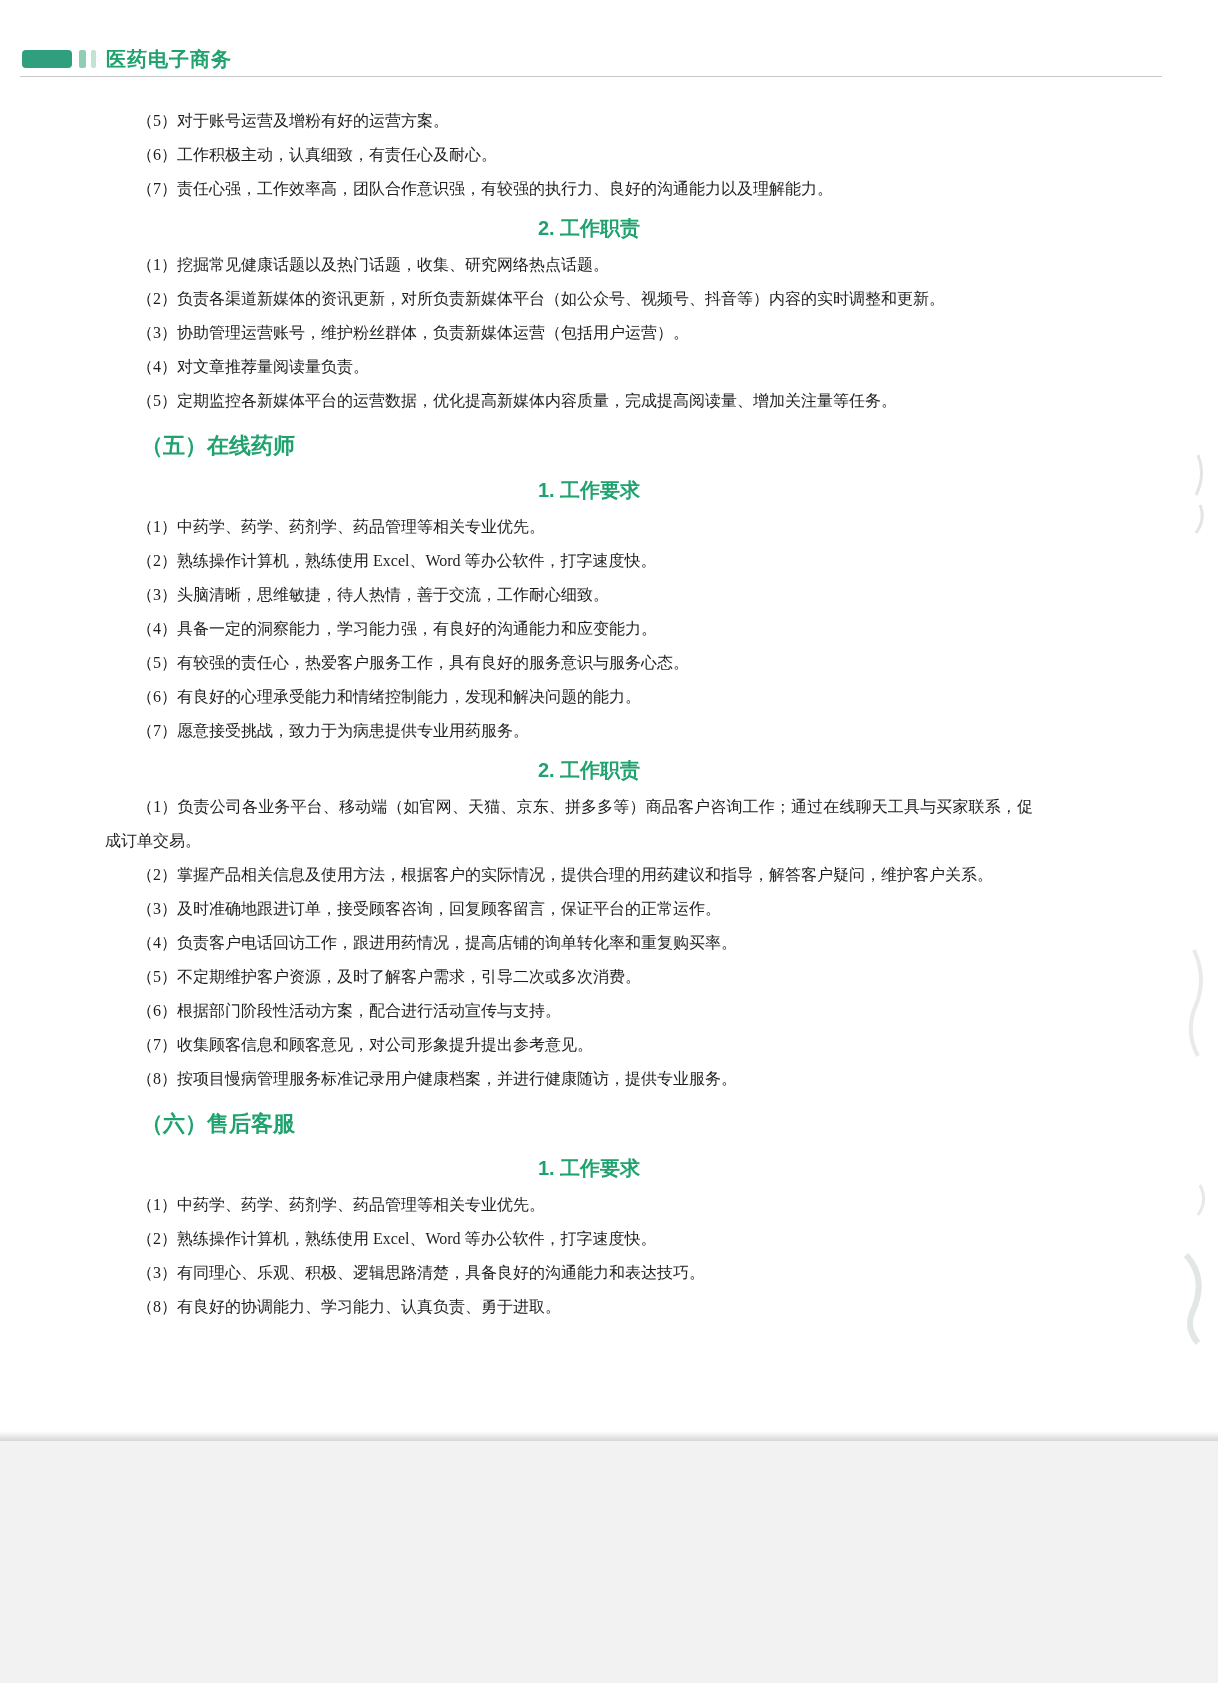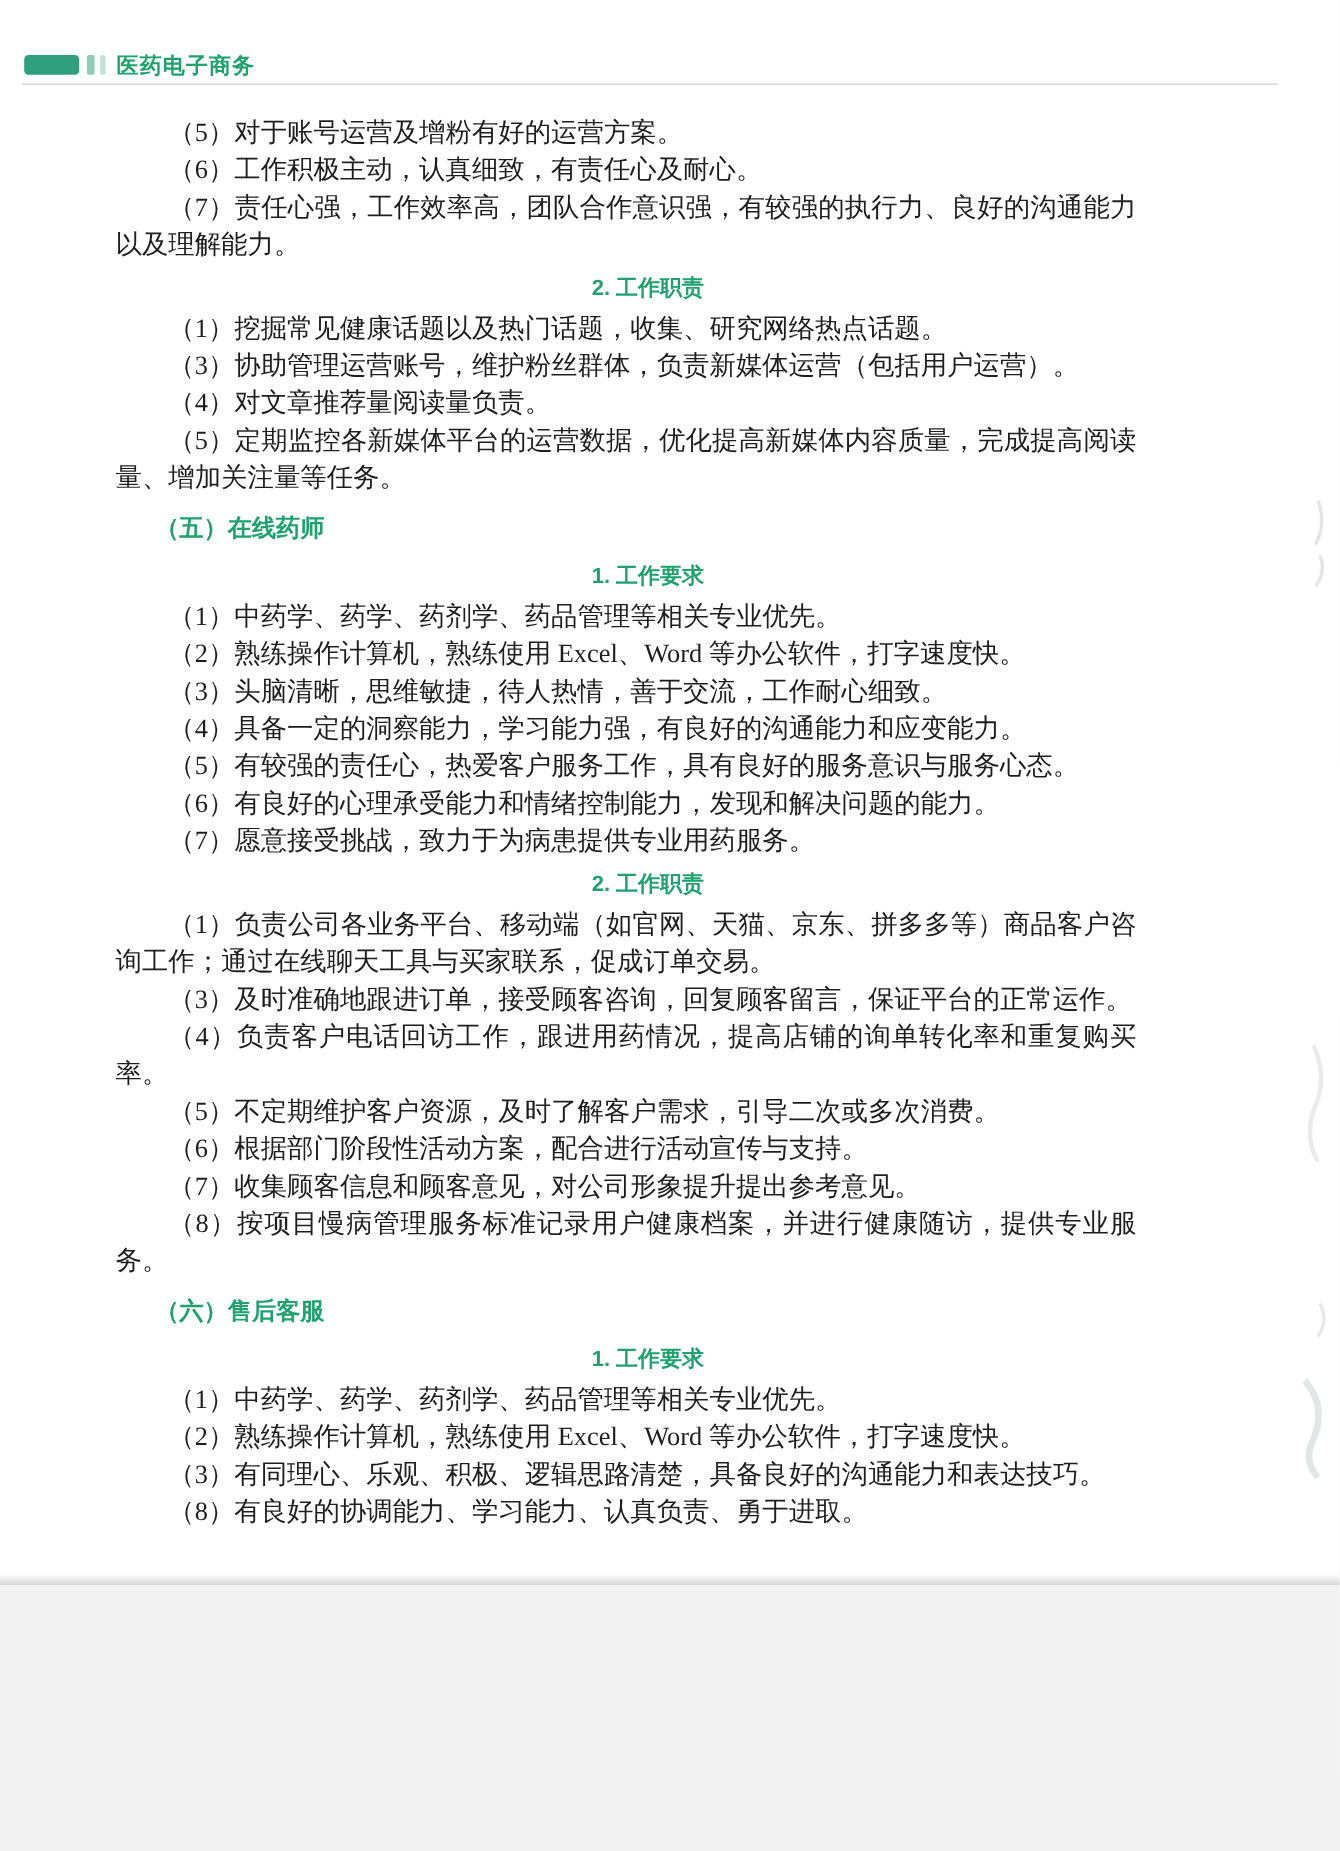--- a/index.html
+++ b/index.html
@@ -36,21 +36,21 @@
   }
   .header-rule{position:absolute;top:76px;left:20px;width:1142px;height:1px;background:#c9c9c9;}
 
   
   .content{
     position:absolute;top:104px;left:105px;width:928px;
     color:var(--text-color);
   }
   .item{
     margin:0;
-    font-size:24px;line-height:34px;
+    font-size:16px;line-height:34px;
     text-indent:2em;
     text-align:justify;
     color:var(--text-color);
   }
   .sub-heading{
     margin:5px 0 3px 0;
     padding-left:40px;
     font-family:"Liberation Sans","DejaVu Sans",sans-serif;
     font-weight:bold;font-size:20px;line-height:34px;
     color:var(--accent-green);
@@ -92,34 +92,36 @@
     <div class="header-title">医药电子商务</div>
     <div class="header-rule"></div>
   </div>
 
   <div class="content">
     <p class="item">（5）对于账号运营及增粉有好的运营方案。</p>
     <p class="item">（6）工作积极主动，认真细致，有责任心及耐心。</p>
     <p class="item">（7）责任心强，工作效率高，团队合作意识强，有较强的执行力、良好的沟通能力以及理解能力。</p>
     <h3 class="sub-heading">2. 工作职责</h3>
     <p class="item">（1）挖掘常见健康话题以及热门话题，收集、研究网络热点话题。</p>
+    <p class="item">（2）负责各渠道新媒体的资讯更新，对所负责新媒体平台（如公众号、视频号、抖音等）内容的实时调整和更新。</p>
     <p class="item">（3）协助管理运营账号，维护粉丝群体，负责新媒体运营（包括用户运营）。</p>
     <p class="item">（4）对文章推荐量阅读量负责。</p>
     <p class="item">（5）定期监控各新媒体平台的运营数据，优化提高新媒体内容质量，完成提高阅读量、增加关注量等任务。</p>
     <h2 class="section-heading">（五）在线药师</h2>
     <h3 class="sub-heading">1. 工作要求</h3>
     <p class="item">（1）中药学、药学、药剂学、药品管理等相关专业优先。</p>
     <p class="item">（2）熟练操作计算机，熟练使用 Excel、Word 等办公软件，打字速度快。</p>
     <p class="item">（3）头脑清晰，思维敏捷，待人热情，善于交流，工作耐心细致。</p>
     <p class="item">（4）具备一定的洞察能力，学习能力强，有良好的沟通能力和应变能力。</p>
     <p class="item">（5）有较强的责任心，热爱客户服务工作，具有良好的服务意识与服务心态。</p>
     <p class="item">（6）有良好的心理承受能力和情绪控制能力，发现和解决问题的能力。</p>
     <p class="item">（7）愿意接受挑战，致力于为病患提供专业用药服务。</p>
     <h3 class="sub-heading">2. 工作职责</h3>
     <p class="item">（1）负责公司各业务平台、移动端（如官网、天猫、京东、拼多多等）商品客户咨询工作；通过在线聊天工具与买家联系，促成订单交易。</p>
+    <p class="item">（2）掌握产品相关信息及使用方法，根据客户的实际情况，提供合理的用药建议和指导，解答客户疑问，维护客户关系。</p>
     <p class="item">（3）及时准确地跟进订单，接受顾客咨询，回复顾客留言，保证平台的正常运作。</p>
     <p class="item">（4）负责客户电话回访工作，跟进用药情况，提高店铺的询单转化率和重复购买率。</p>
     <p class="item">（5）不定期维护客户资源，及时了解客户需求，引导二次或多次消费。</p>
     <p class="item">（6）根据部门阶段性活动方案，配合进行活动宣传与支持。</p>
     <p class="item">（7）收集顾客信息和顾客意见，对公司形象提升提出参考意见。</p>
     <p class="item">（8）按项目慢病管理服务标准记录用户健康档案，并进行健康随访，提供专业服务。</p>
     <h2 class="section-heading">（六）售后客服</h2>
     <h3 class="sub-heading">1. 工作要求</h3>
     <p class="item">（1）中药学、药学、药剂学、药品管理等相关专业优先。</p>
     <p class="item">（2）熟练操作计算机，熟练使用 Excel、Word 等办公软件，打字速度快。</p>

